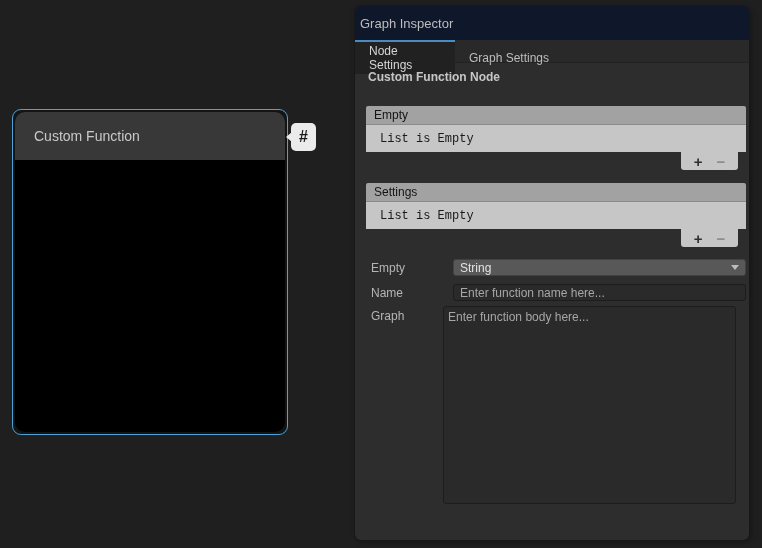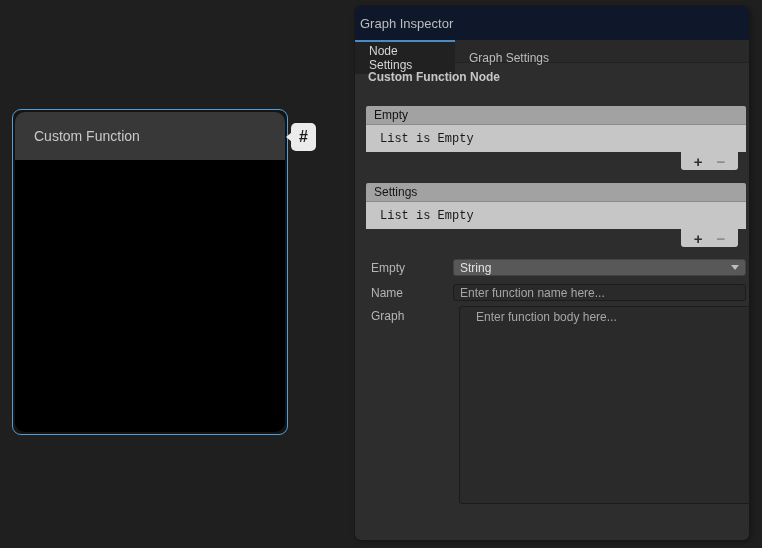--- a/index.html
+++ b/index.html
@@ -100,24 +100,24 @@
     width:0;height:0;border-style:solid;
     border-width:5px 4px 0 4px;border-color:#bdbdbd transparent transparent transparent;
   }
   .text-input{
     position:absolute;left:98px;width:293px;height:17px;
     background:#2a2a2a;border:1px solid #1c1c1c;border-radius:3px;box-sizing:border-box;
     color:#7dd3fc;font-size:12px;font-family:"Liberation Sans", sans-serif;
     padding:0 6px;outline:none;
   }
   .text-area{
-    position:absolute;left:104px;width:293px;height:198px;
+    position:absolute;left:88px;width:293px;height:198px;
     background:#2a2a2a;border:1px solid #1c1c1c;border-radius:3px;box-sizing:border-box;
     color:#d8d8d8;font-size:12px;font-family:"Liberation Sans", sans-serif;
-    padding:3px 16px;outline:none;resize:none;
+    padding:3px 4px;outline:none;resize:none;
   }
   .text-input::placeholder,.text-area::placeholder{color:#a6a6a6;opacity:1;}
 </style>
 </head>
 <body>
 
 <div class="stage">
 
   <div class="node">
     <div class="node-inner">

